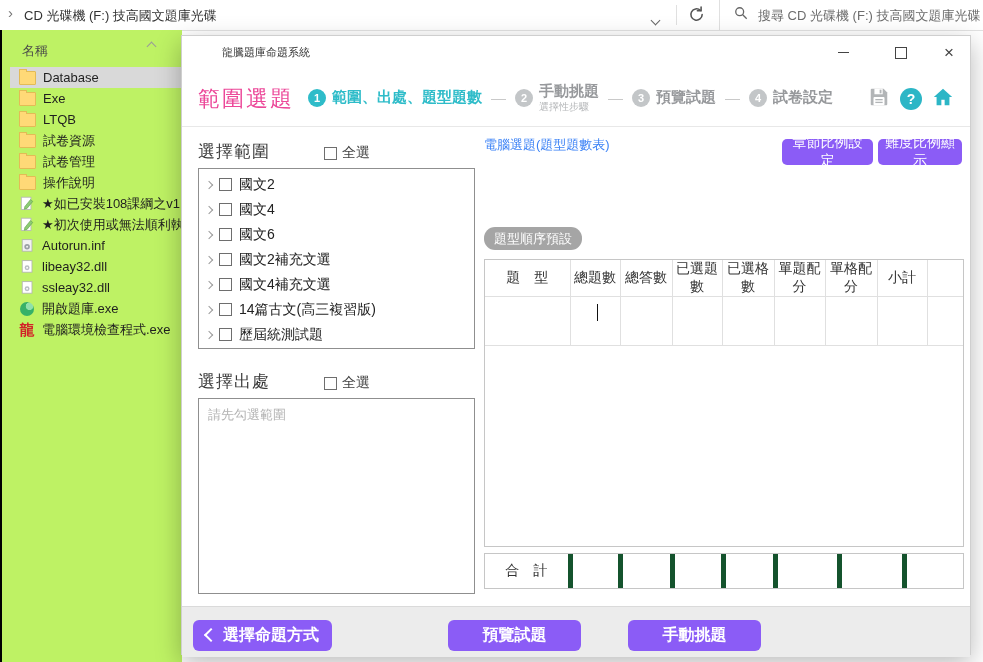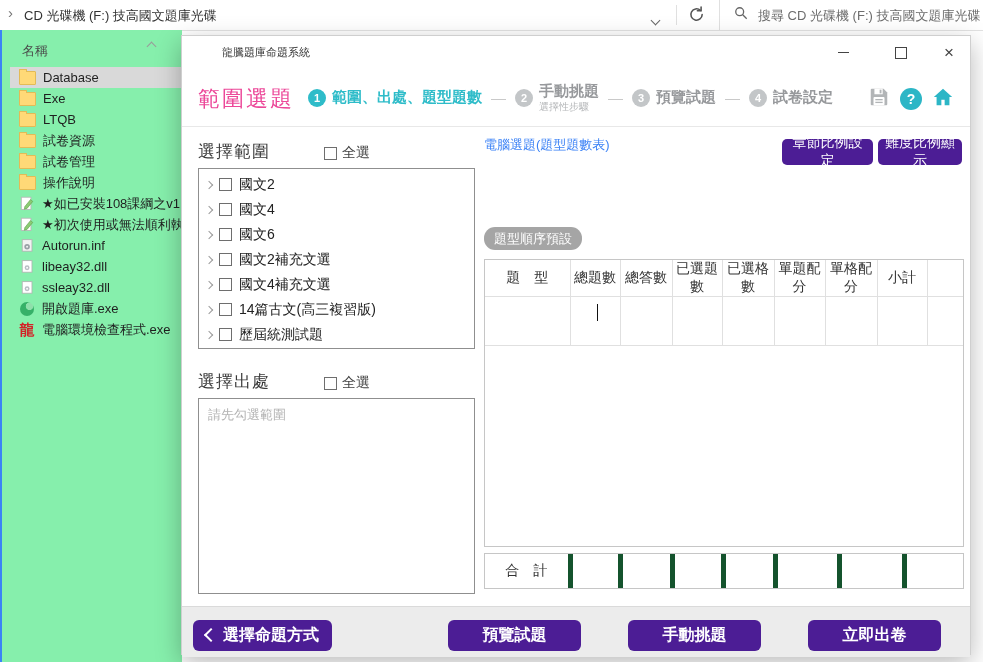--- a/index.html
+++ b/index.html
@@ -15,21 +15,21 @@
   .chev-up{transform:rotate(-135deg);}
   .addr-chevron{position:absolute;left:652px;top:10px;}
   .addr-divider{position:absolute;left:676px;top:5px;width:1px;height:20px;background:#e0e0e0;}
   .refresh-btn{position:absolute;left:688px;top:6px;width:18px;height:18px;}
   .searchbox{position:absolute;left:719px;top:0;width:264px;height:30px;border-left:1px solid #e0e0e0;display:flex;align-items:center;}
   .search-icon{margin:0 8px 0 14px;flex:0 0 auto;}
   .searchbox input{border:0;outline:0;flex:1;font-size:13px;color:#555;font-family:inherit;background:transparent;}
   .searchbox input::placeholder{color:#6d6d6d;opacity:1;}
 
   
-  .filepane{position:absolute;left:0;top:30px;width:180px;height:632px;background:#86efac;border-left:2px solid #3b82f6;}
+  .filepane{position:absolute;left:0;top:30px;width:180px;height:632px;background:#bef264;border-left:2px solid #000000;}
   .col-header{position:absolute;left:20px;top:12px;font-size:13px;color:#4a4a4a;}
   .sort-icon{position:absolute;left:146px;top:6px;}
   .sort-icon .chev{border-color:#9a9a9a;}
   .filelist{position:absolute;left:8px;top:37px;width:172px;}
   .file-row{display:flex;align-items:center;height:21px;padding-left:9px;overflow:hidden;white-space:nowrap;}
   .file-row.selected{background:#d9d9d9;}
   .fi{flex:0 0 16px;margin-right:7px;display:inline-flex;align-items:center;justify-content:center;}
   .fl{font-size:13px;color:#1f1f1f;overflow:hidden;}
   .icon-folder{width:15px;height:12px;background:#ffd977;border:1px solid #e3bb56;border-radius:1px;position:relative;}
   .icon-folder:before{content:"";position:absolute;left:-1px;top:-3px;width:6px;height:2px;background:#ffd977;border:1px solid #e3bb56;border-bottom:none;border-radius:1px 1px 0 0;}
@@ -67,21 +67,21 @@
   .selectall{position:absolute;display:flex;align-items:center;gap:5px;font-size:14px;color:#444;}
   .checkbox{display:inline-block;width:13px;height:13px;border:1px solid #6e6e6e;background:#fff;box-sizing:border-box;}
   .tree-box{position:absolute;left:16px;top:132px;width:277px;height:181px;border:1px solid #8f8f8f;box-sizing:border-box;padding-top:3px;}
   .tree-row{display:flex;align-items:center;height:25px;padding-left:7px;gap:7px;}
   .expander{width:5px;height:5px;border-right:1.4px solid #9a9a9a;border-bottom:1.4px solid #9a9a9a;transform:rotate(-45deg);flex:0 0 auto;}
   .tree-label{font-size:14px;color:#222;}
   .source-box{position:absolute;left:16px;top:362px;width:277px;height:196px;border:1px solid #8f8f8f;box-sizing:border-box;}
   .placeholder{position:absolute;left:9px;top:7px;font-size:13px;color:#b3b3b3;}
 
   
-  .btn-green{background:#4c1d95;color:#fff;border:none;border-radius:5px;font-family:inherit;font-size:14px;display:flex;align-items:center;justify-content:center;cursor:pointer;}
+  .btn-green{background:#8b5cf6;color:#fff;border:none;border-radius:5px;font-family:inherit;font-size:14px;display:flex;align-items:center;justify-content:center;cursor:pointer;}
   .btn-chapter{position:absolute;right:97px;top:103px;width:91px;height:26px;}
   .btn-difficulty{position:absolute;right:8px;top:103px;width:84px;height:26px;}
   .cs-title{position:absolute;left:302px;top:100px;font-size:13px;color:#3b82f6;}
   .btn-order{position:absolute;left:302px;top:191px;height:23px;padding:0 10px;background:#a5a5a5;color:#fff;font-size:13px;border:none;border-radius:11px;font-family:inherit;display:flex;align-items:center;}
   .main-table{position:absolute;left:302px;top:223px;width:480px;height:288px;border:1px solid #c6c6c6;box-sizing:border-box;background:#fff;}
   table{border-collapse:collapse;table-layout:fixed;width:100%;}
   .main-table td{border-right:1px solid #e0e0e0;border-bottom:1px solid #e0e0e0;font-size:14px;color:#333;text-align:center;padding:0;}
   .main-table td:last-child{border-right:none;}
   .main-table tr.hdr td{height:35px;}
   .main-table tr.datarow td{height:48px;}
@@ -412,17 +412,16 @@
         </table>
     </div>
 
     <div class="footer">
       <button class="btn-green btn-back">
         <span class="back-chev"></span>
         <span>選擇命題方式</span>
       </button>
       <button class="btn-green btn-preview">預覽試題</button>
       <button class="btn-green btn-manual">手動挑題</button>
-      <button class="btn-green btn-generate">立即出卷</button>
     </div>
   </div>
 
 </div>
 
 </body></html>

